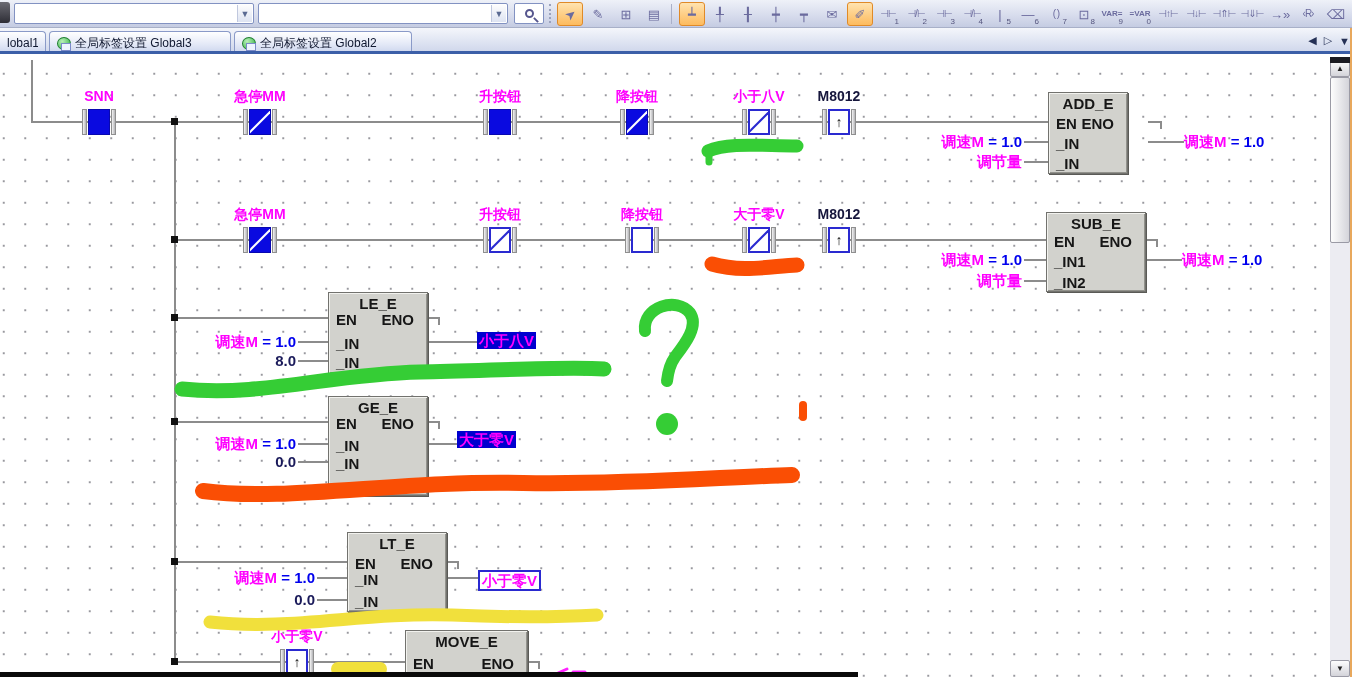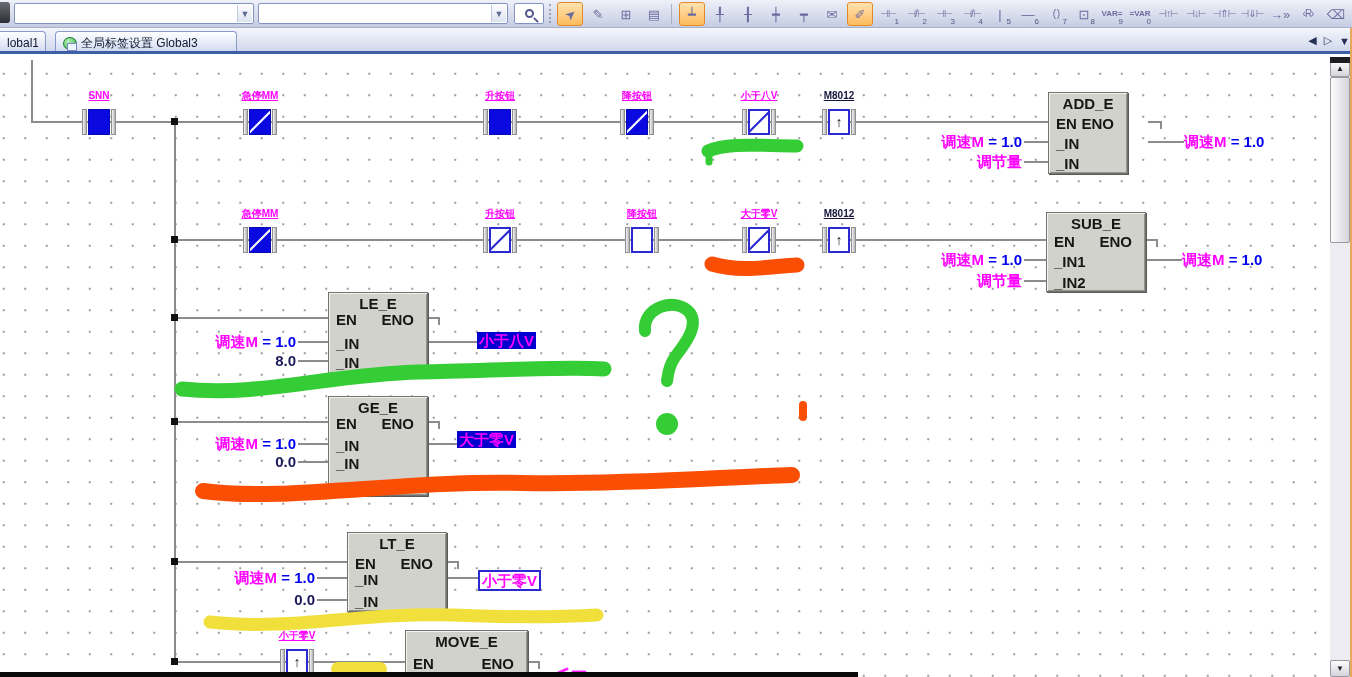--- a/index.html
+++ b/index.html
@@ -33,21 +33,21 @@
   .tbtn .g { white-space:nowrap; line-height:1; }
   .tbtn .g.small { font-size:10px; letter-spacing:-1px; }
   .tbtn .g.tiny { font-size:8px; font-weight:bold; letter-spacing:0; }
   .tbtn .sub { position:absolute; right:2px; bottom:0px; font-size:8px; color:#55557e; }
   .tbtn .rot { display:inline-block; transform:rotate(-40deg); }
   .tbsep { width:4px; height:20px; border-left:1px solid #aab0c8; margin:0 2px; flex:none; }
 
   
   #tabbar { position:absolute; left:0; top:28px; width:1352px; height:26px;
     background:linear-gradient(#f4f6fb,#ccd4ea); }
-  #tabs { position:absolute; left:0; bottom:0; display:flex; gap:9px; align-items:flex-end; }
+  #tabs { position:absolute; left:0; bottom:0; display:flex; gap:3px; align-items:flex-end; }
   .tab { height:23px; display:flex; align-items:center; padding:0 7px; font-size:12px; color:#101830;
     background:linear-gradient(#ffffff,#e4e9f7 55%,#c9d3ec); border:1px solid #8a9ac8;
     border-bottom:none; border-radius:4px 4px 0 0; white-space:nowrap; overflow:hidden; }
   .tab.cut { border-left:none; border-radius:0 4px 0 0; }
   .tab.active { height:25px; font-weight:bold; background:linear-gradient(#fffdf6,#fbe2a4 50%,#f6c979);
     border-color:#cf9a4e; }
   .tab .lbl { overflow:hidden; text-overflow:clip; }
   .ti { width:14px; height:13px; display:inline-block; margin-right:4px; position:relative; flex:none; }
   .ti-pou { background:#fff; border:1px solid #8a8aa0; }
   .ti-pou::before { content:""; position:absolute; left:2px; top:2px; width:3px; height:8px; background:#d03a4a; }
@@ -76,22 +76,22 @@
   .ct .br { width:5px; background:linear-gradient(90deg,#f4f4f4,#b2b2b6); border:1px solid #8f8f8f; }
   .ct .sq { width:22px; margin:0 1px; position:relative; overflow:hidden; }
   .sq.no_on, .sq.nc_on { background:#0a0ae0; border:1px solid #0808b0; }
   .sq.nc_off, .sq.no_off, .sq.edge { background:#fff; border:2px solid #2a2ad0; }
   .sq.nc_on::after, .sq.nc_off::after { content:""; position:absolute; left:50%; top:-4px; bottom:-4px;
     width:2px; margin-left:-1px; transform:rotate(45deg); }
   .sq.nc_on::after { background:#fff; }
   .sq.nc_off::after { background:#2a2ad0; }
   .sq.edge { display:flex; align-items:center; justify-content:center; color:#101010;
     font-size:14px; font-weight:bold; line-height:1; }
-  .ctlabel { position:absolute; transform:translateX(-50%); font-size:10px; line-height:16px;
-    font-weight:bold; color:#ff00ff; white-space:nowrap; z-index:3;text-decoration:underline; }
+  .ctlabel { position:absolute; transform:translateX(-50%); font-size:14px; line-height:16px;
+    font-weight:bold; color:#ff00ff; white-space:nowrap; z-index:3; }
   .ctlabel.dev { color:#16163c; }
   .fb { position:absolute; background:#d2d2cd; border:1px solid #72726e; z-index:3;
     box-shadow:inset 1px 1px 0 #f2f2ee, inset -1px -1px 0 #92928c, 1px 1px 0 #5a5a56;
     font-size:15px; font-weight:bold; color:#161616; }
   .fb .t { position:absolute; top:2px; left:0; right:0; text-align:center; }
   .fb .pl { position:absolute; left:7px; }
   .fb .pr { position:absolute; right:13px; }
   .op { position:absolute; font-size:15px; line-height:17px; font-weight:bold; white-space:nowrap; z-index:3; }
   .op.sel { background:#0000cf; padding:0 2px; }
   .op.box { background:#fff; border:2px solid #2a2ad0; padding:0 2px; }
@@ -228,20 +228,24 @@
   </div>
 
   <div id="tabbar">
     <div id="tabs">
         <div class="tab cut" style="width: 46px;">
           <span class="lbl">lobal1</span>
         </div>
         <div class="tab" style="width: 182px;">
           <span class="ti ti-globe"></span>
           <span class="lbl">全局标签设置 Global3</span>
+        </div>
+        <div class="tab" style="width: 178px;">
+          <span class="ti ti-globe"></span>
+          <span class="lbl">全局标签设置 Global2</span>
         </div>
       </div>
     <div id="tab-nav">
         <span class="navbtn">◀</span>
         <span class="navbtn">▷</span>
         <span class="navbtn">▼</span>
       </div>
   </div>
   <div id="tabline"></div>
 

